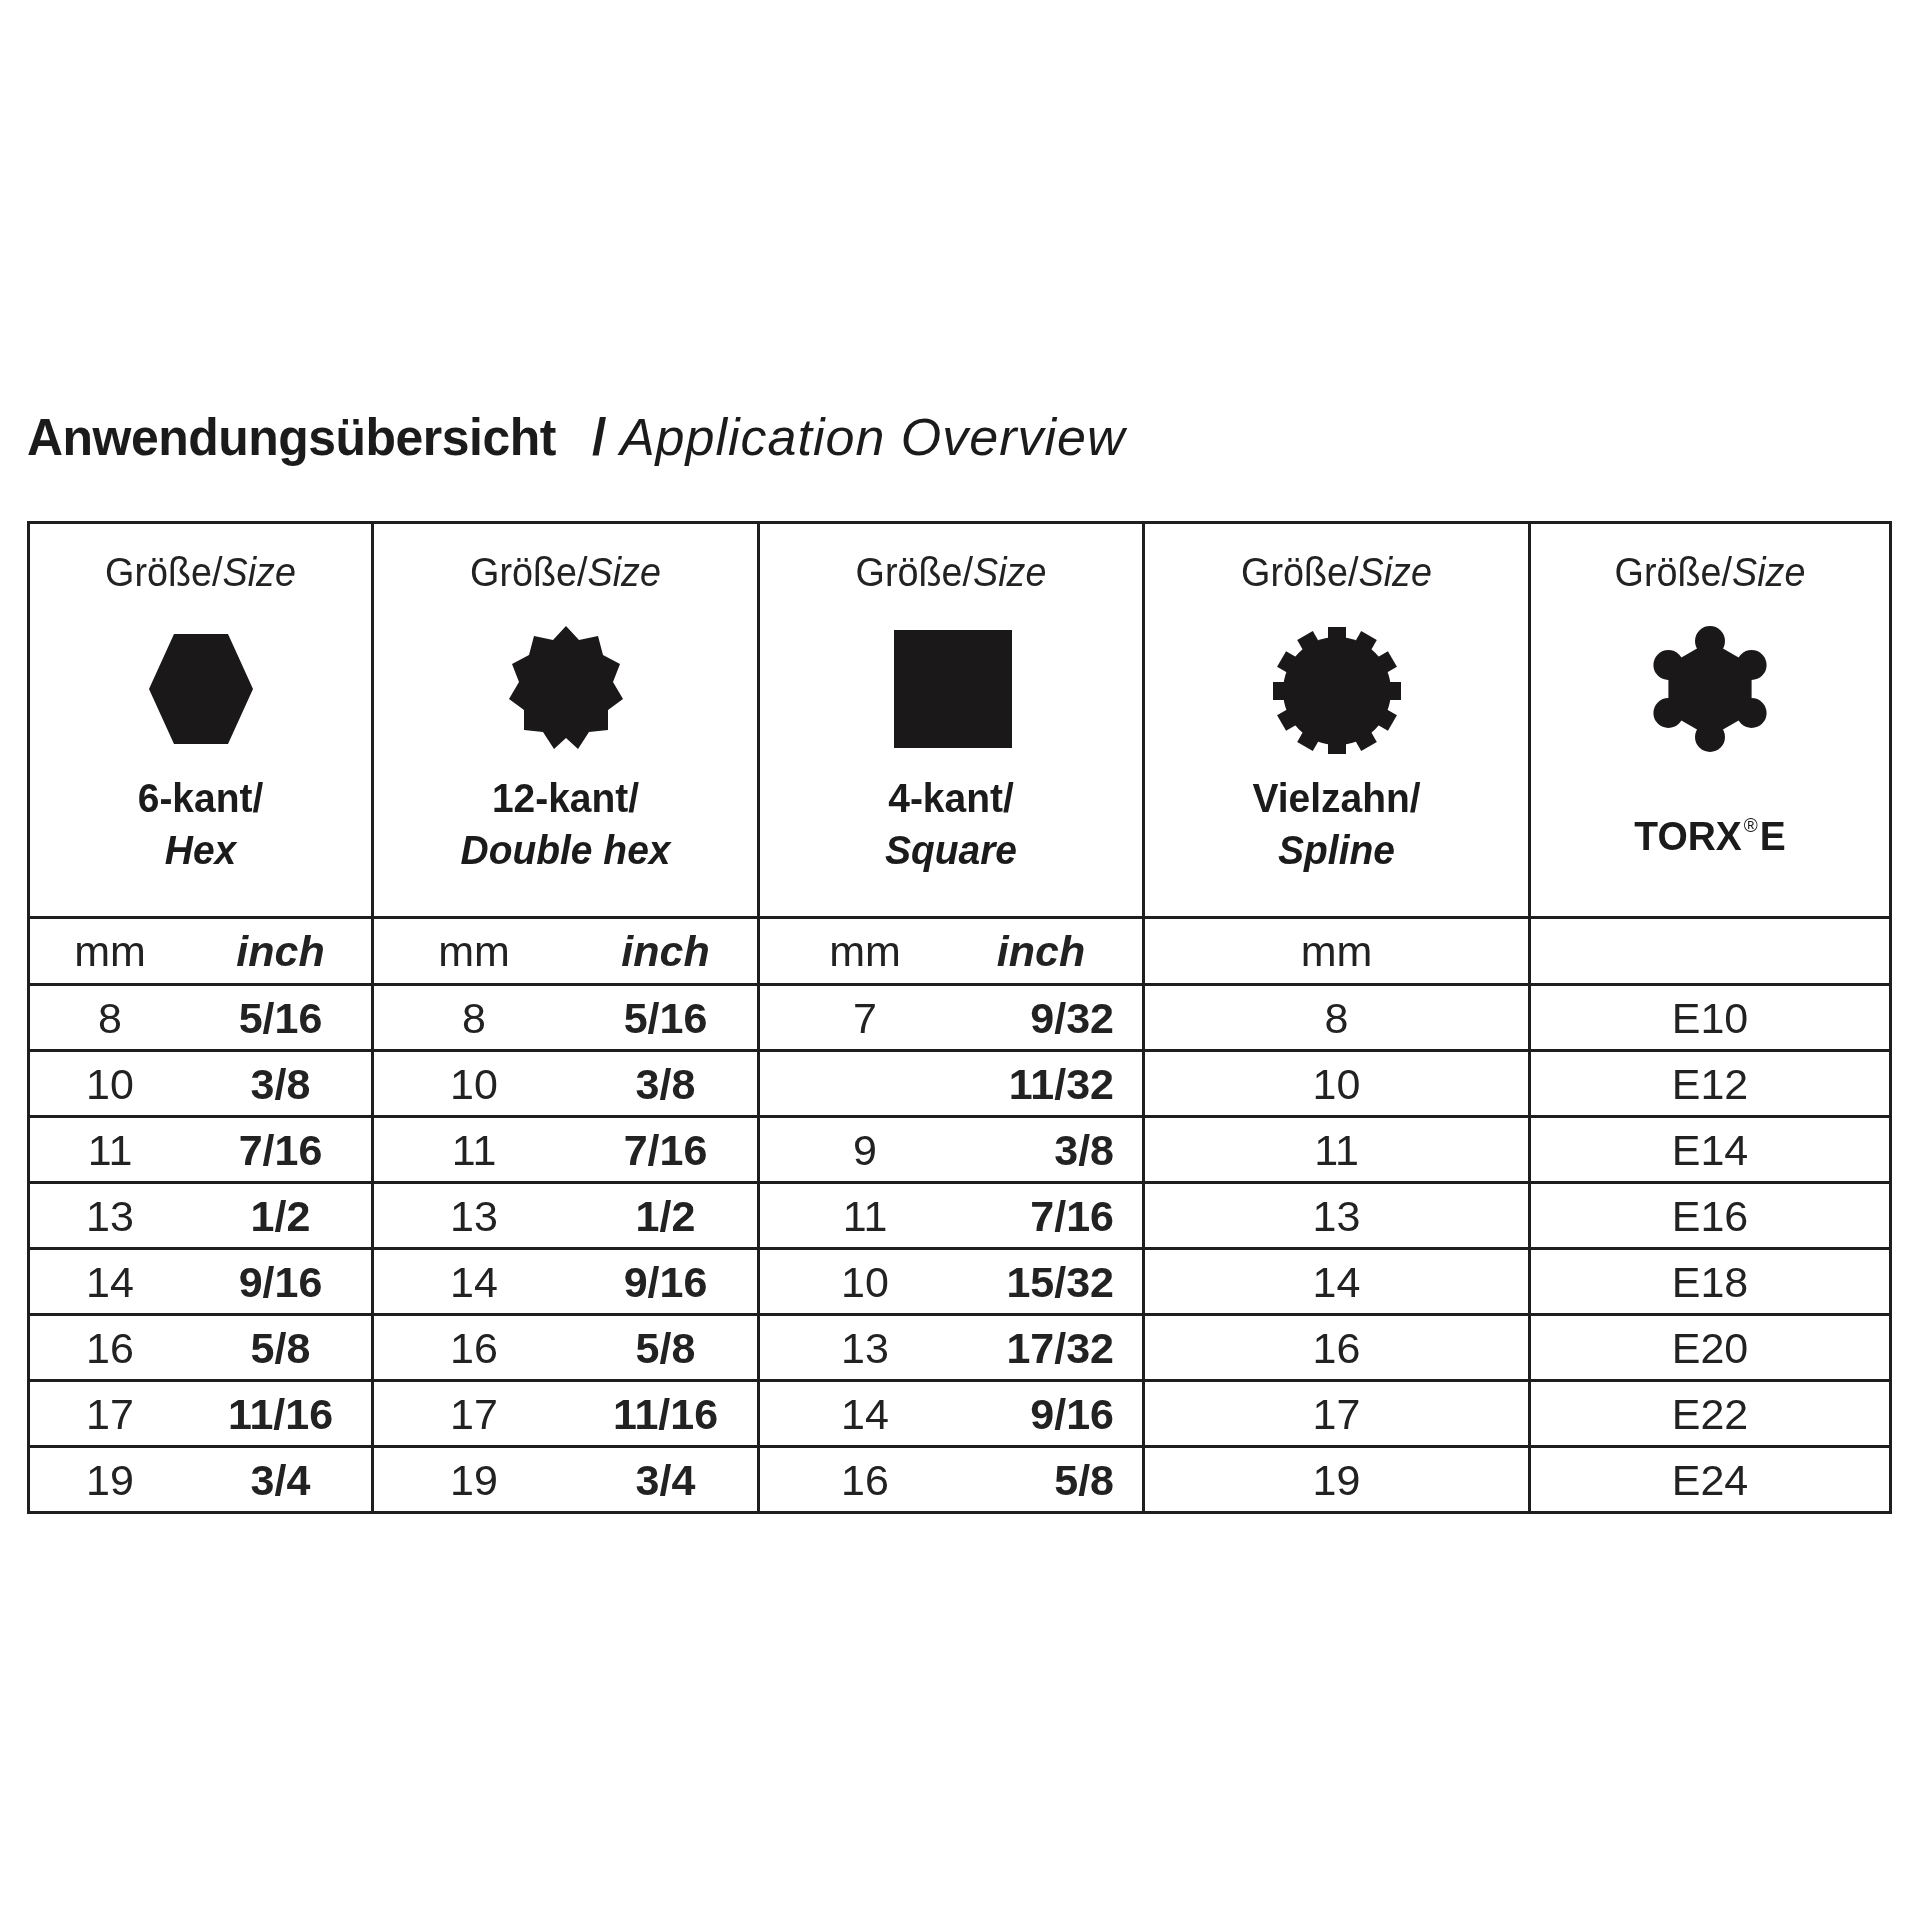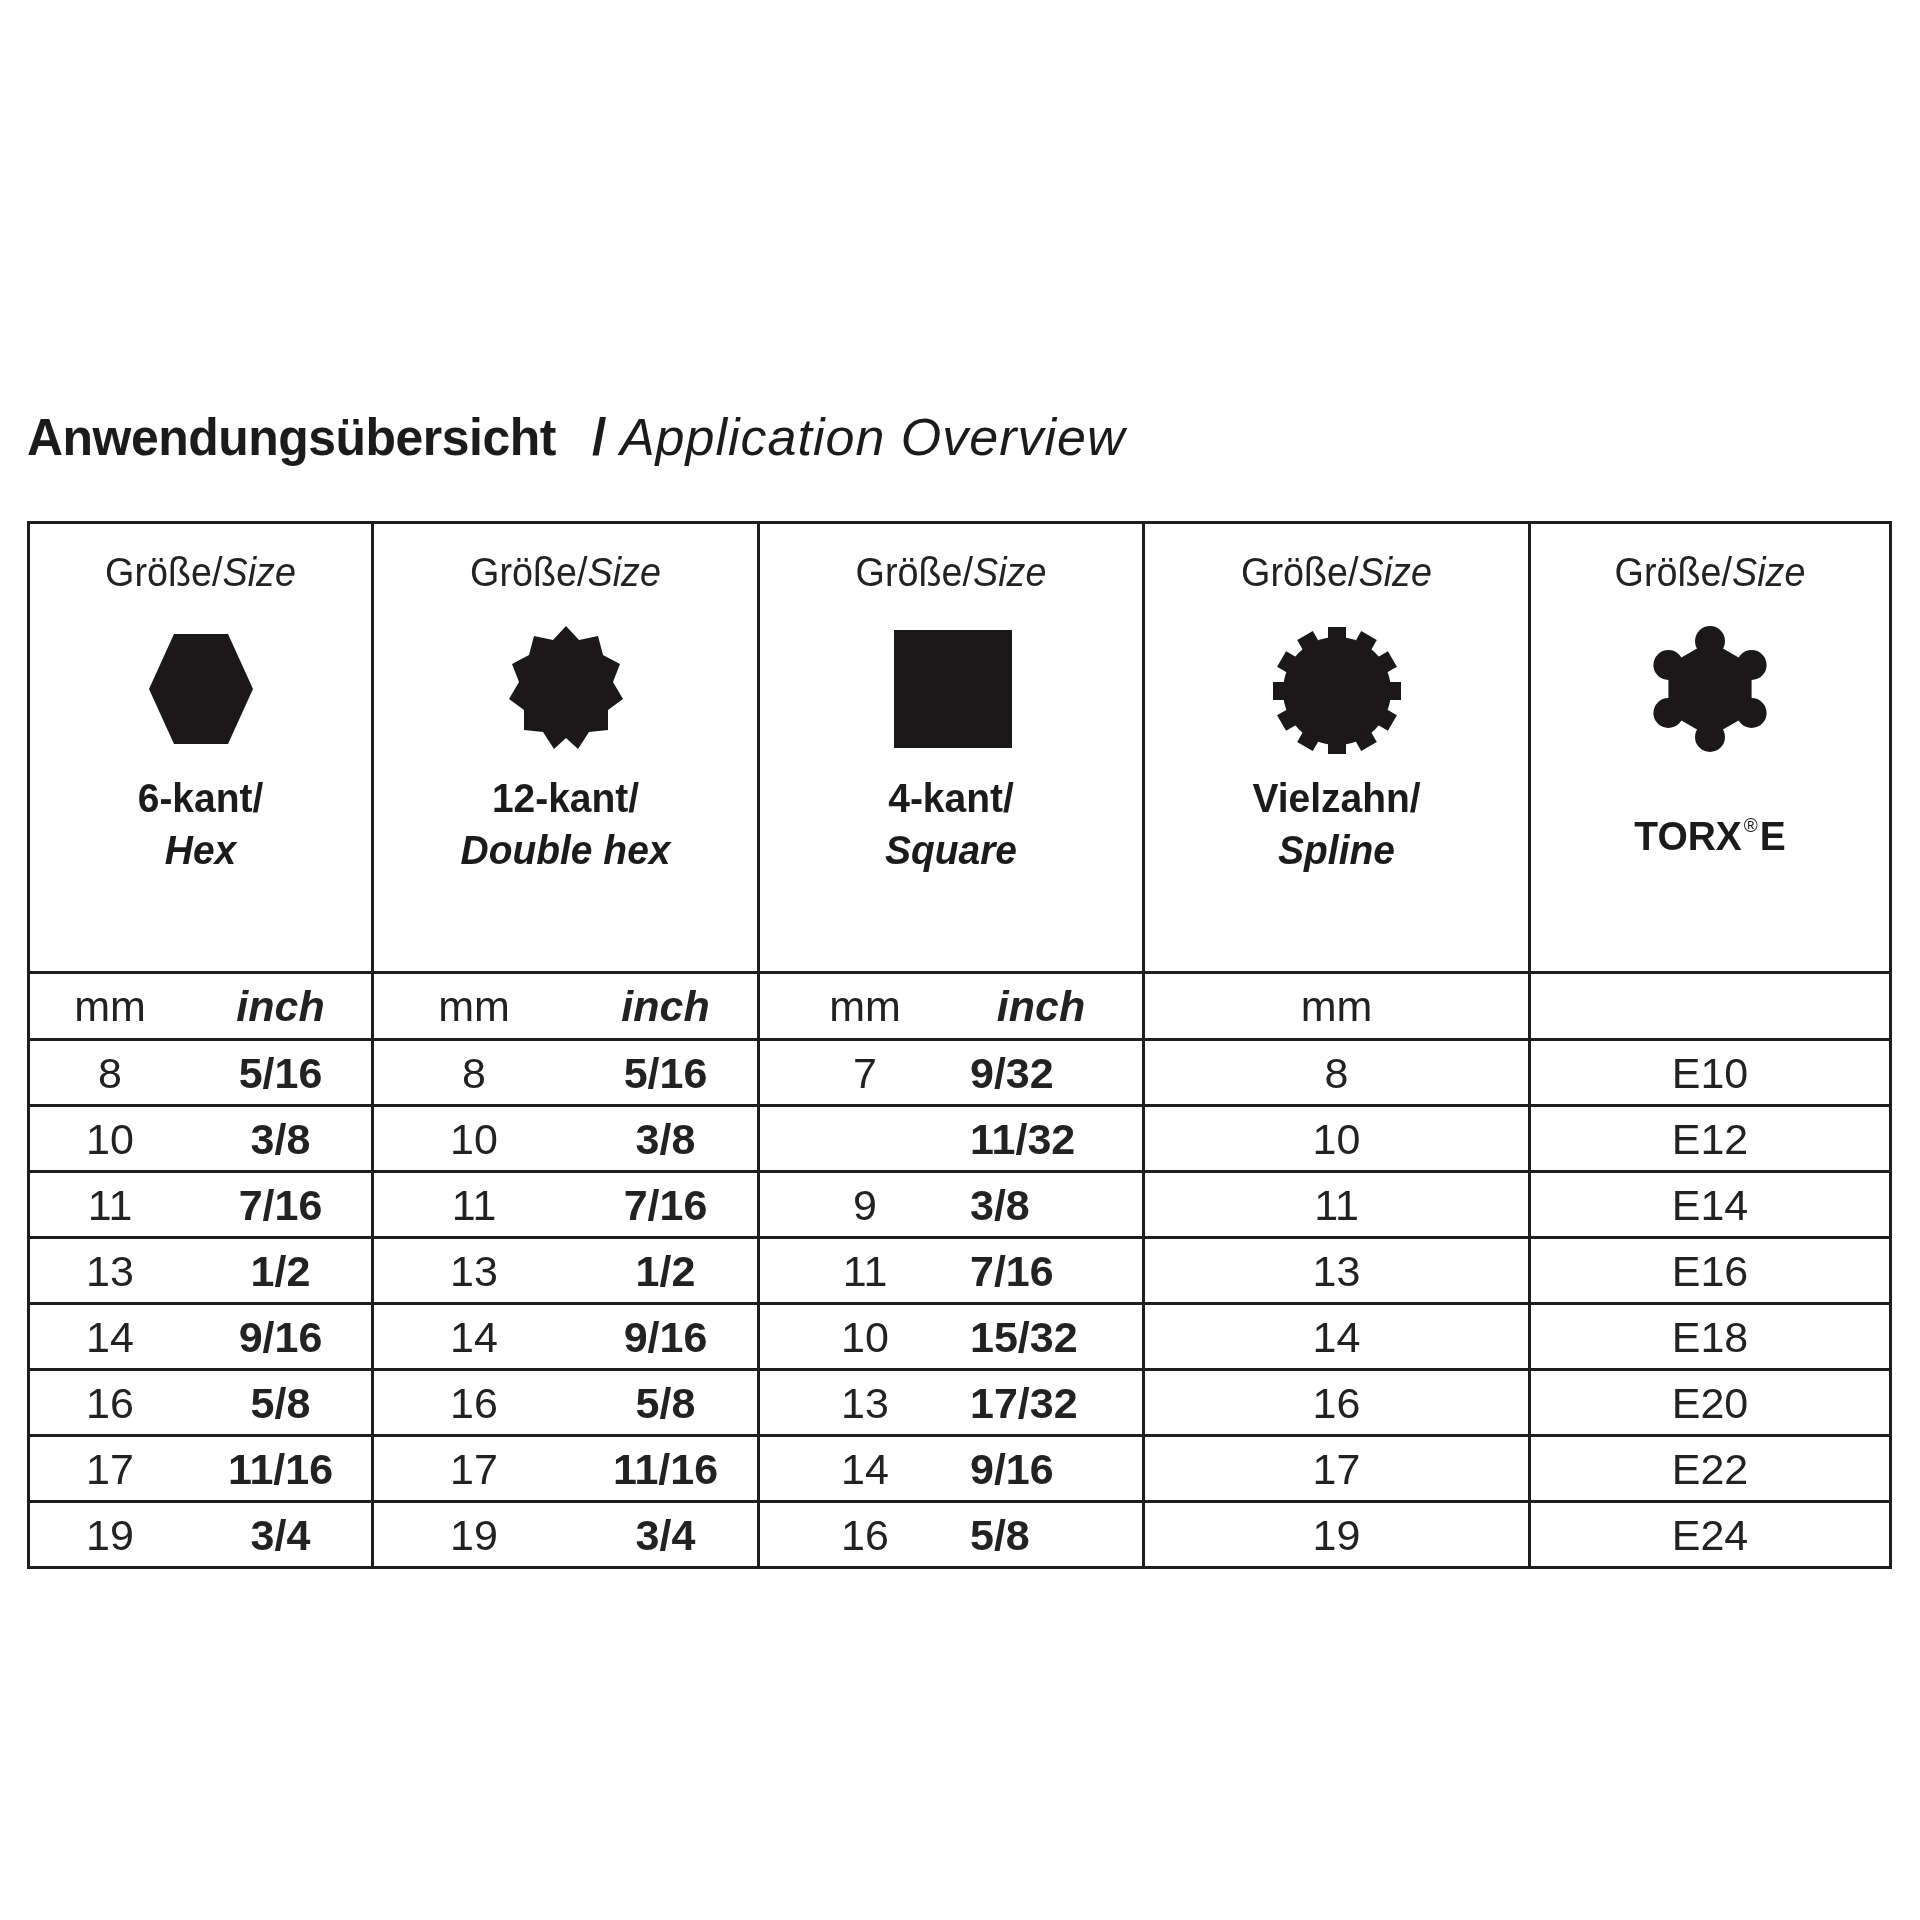--- a/index.html
+++ b/index.html
@@ -54,21 +54,21 @@
     padding: 0;
     text-align: center;
     vertical-align: middle;
   }
   tr.head-row td {
     height: 364px;
     vertical-align: top;
   }
   .head-cell {
     position: relative;
-    height: 447px;
+    height: 392px;
   }
   .size-label {
     position: absolute;
     top: 24px;
     left: 0;
     right: 0;
     font-size: 41px;
     line-height: 48px;
     color: #222;
     transform: scaleX(0.92);
@@ -121,21 +121,21 @@
   .pair span.inch { font-style: italic; font-weight: bold; }
   .pair.num span.inch { font-style: normal; }
   .single-val {
     font-size: 43px;
     line-height: 50px;
     color: #222;
   }
   .col-hex .pair span.mm { flex: 0 0 160px; }
   .col-dhex .pair span.mm { flex: 0 0 200px; }
   .col-sq .pair span.mm { flex: 0 0 210px; }
-  .col-sq .pair span.inch { text-align: left; padding-right: 28px; }
+  .col-sq .pair span.inch { text-align: right; padding-right: 28px; }
   .col-sq .pair.units span.inch { text-align: center; padding-right: 30px; }
 </style>
 </head>
 <body>
 
 <div class="title">
   <span class="de">Anwendungsübersicht</span><span class="sep">/</span><span class="en">Application Overview</span>
 </div>
 
 <table class="overview">

